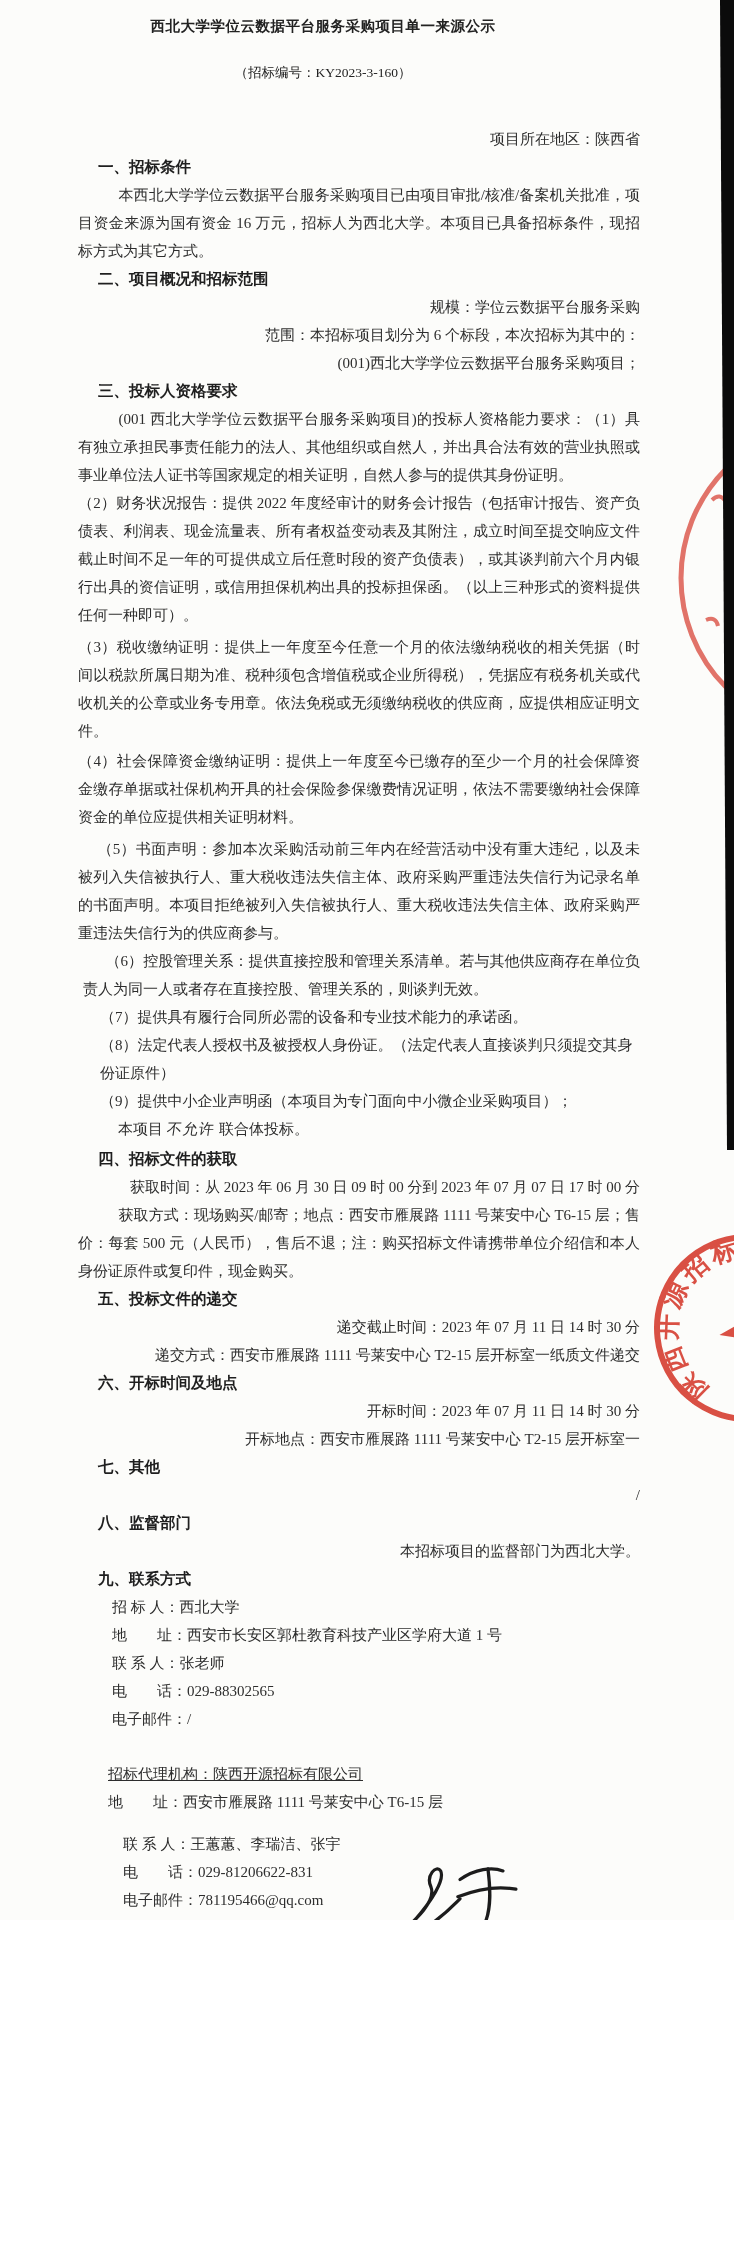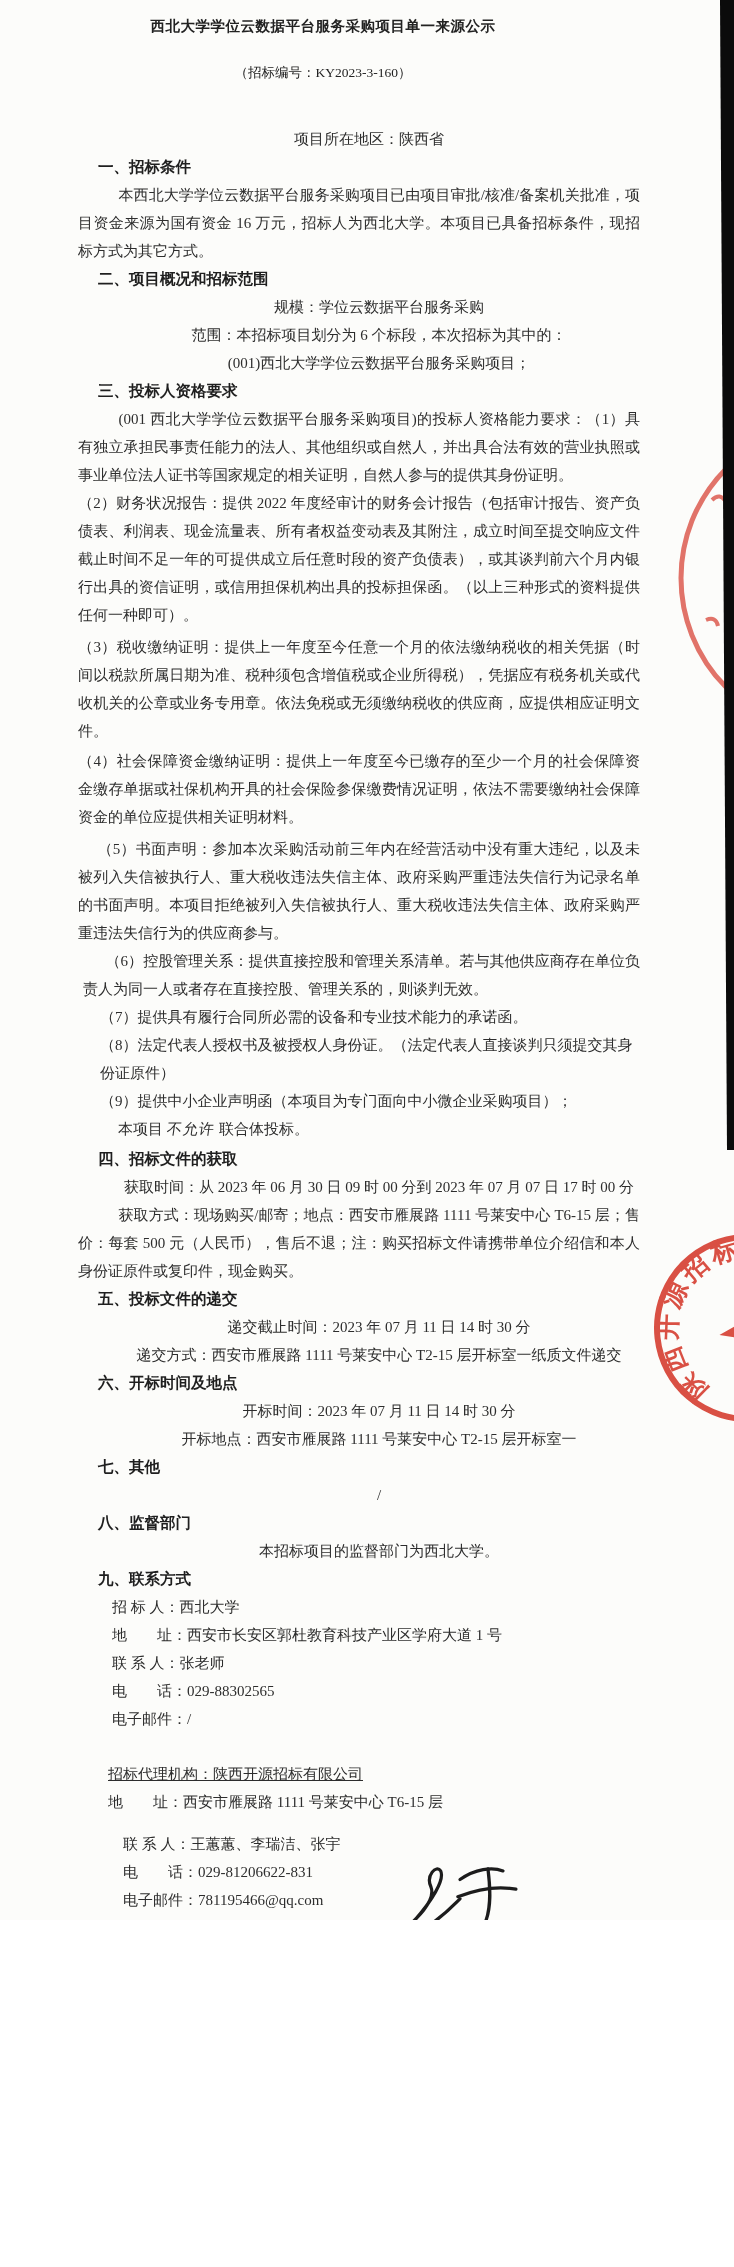--- a/index.html
+++ b/index.html
@@ -5,27 +5,27 @@
   html,body{margin:0;padding:0;background:#ffffff;}
   .page{
     position:relative;width:734px;height:1920px;background:#fcfcfa;
     font-family:"Liberation Serif","DejaVu Serif",serif;
     color:#2d2d2d;overflow:hidden;
   }
   .content{position:relative;z-index:1;padding:12px 94px 0 78px;
     font-size:15px;line-height:28px;text-align:justify;}
   .title{font-size:14.5px;font-weight:bold;text-align:center;padding-right:72px;letter-spacing:.5px;color:#222;}
   .subtitle{font-size:13.5px;text-align:center;padding-right:72px;margin-top:19px;color:#222;}
-  .region{margin-top:38px;margin-left:20px;text-align:center;font-family:Liberation Serif, serif;}
+  .region{margin-top:38px;margin-left:20px;text-align:right;font-family:Liberation Serif, serif;}
   .h{font-weight:bold;margin-left:20px;text-align:left;font-size:15.5px;color:#1f1f1f;}
   .ind{text-indent:2.7em;}
   .p5{text-indent:1.3em;}
   .p6{text-indent:1.5em;margin-left:5px;}
   .pnum{margin-left:22px;text-align:left;}
-  .kv{margin-left:40px;text-align:center;}
+  .kv{margin-left:40px;text-align:right;}
   .kvt{margin-left:34px;text-align:left;}
   .kva1{margin-left:30px;text-align:left;}
   .kva2{margin-left:45px;text-align:left;}
   .mt4{margin-top:4px;} .mt2{margin-top:2px;} .mt27{margin-top:27px;text-decoration:underline;} .mt14{margin-top:14px;}
   .consort{margin-left:40px;text-align:left;}
   .consort .em{margin:0 4px;transform:skewX(-8deg);display:inline-block;letter-spacing:1px;}
   .sig-row1{margin-left:50px;margin-top:86px;text-align:left;white-space:nowrap;}
   .sig-row2{margin-left:167px;margin-top:32px;text-align:center;white-space:nowrap;}
   .uline{display:inline-block;border-bottom:1.5px solid #333;height:17px;vertical-align:baseline;}
   .u80{width:80px;} .u130{width:130px;}

